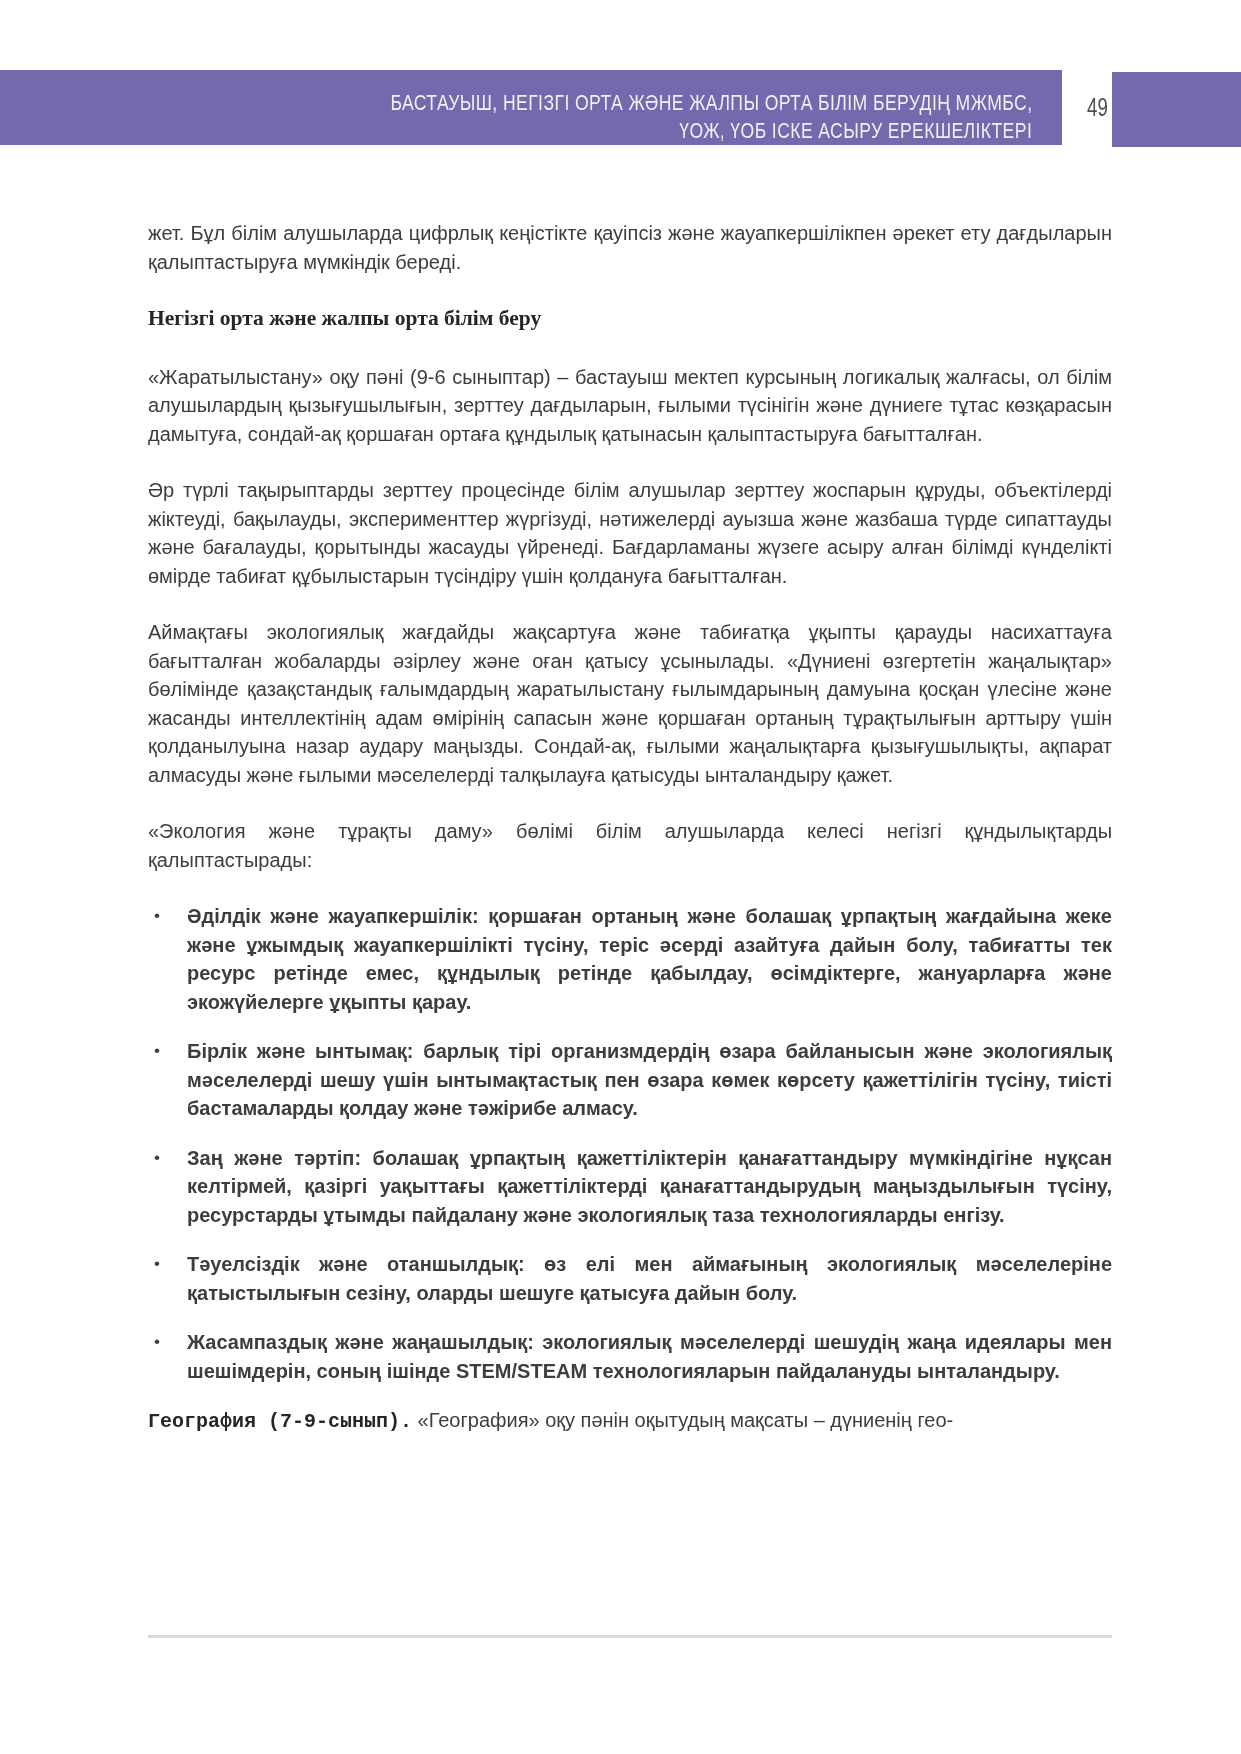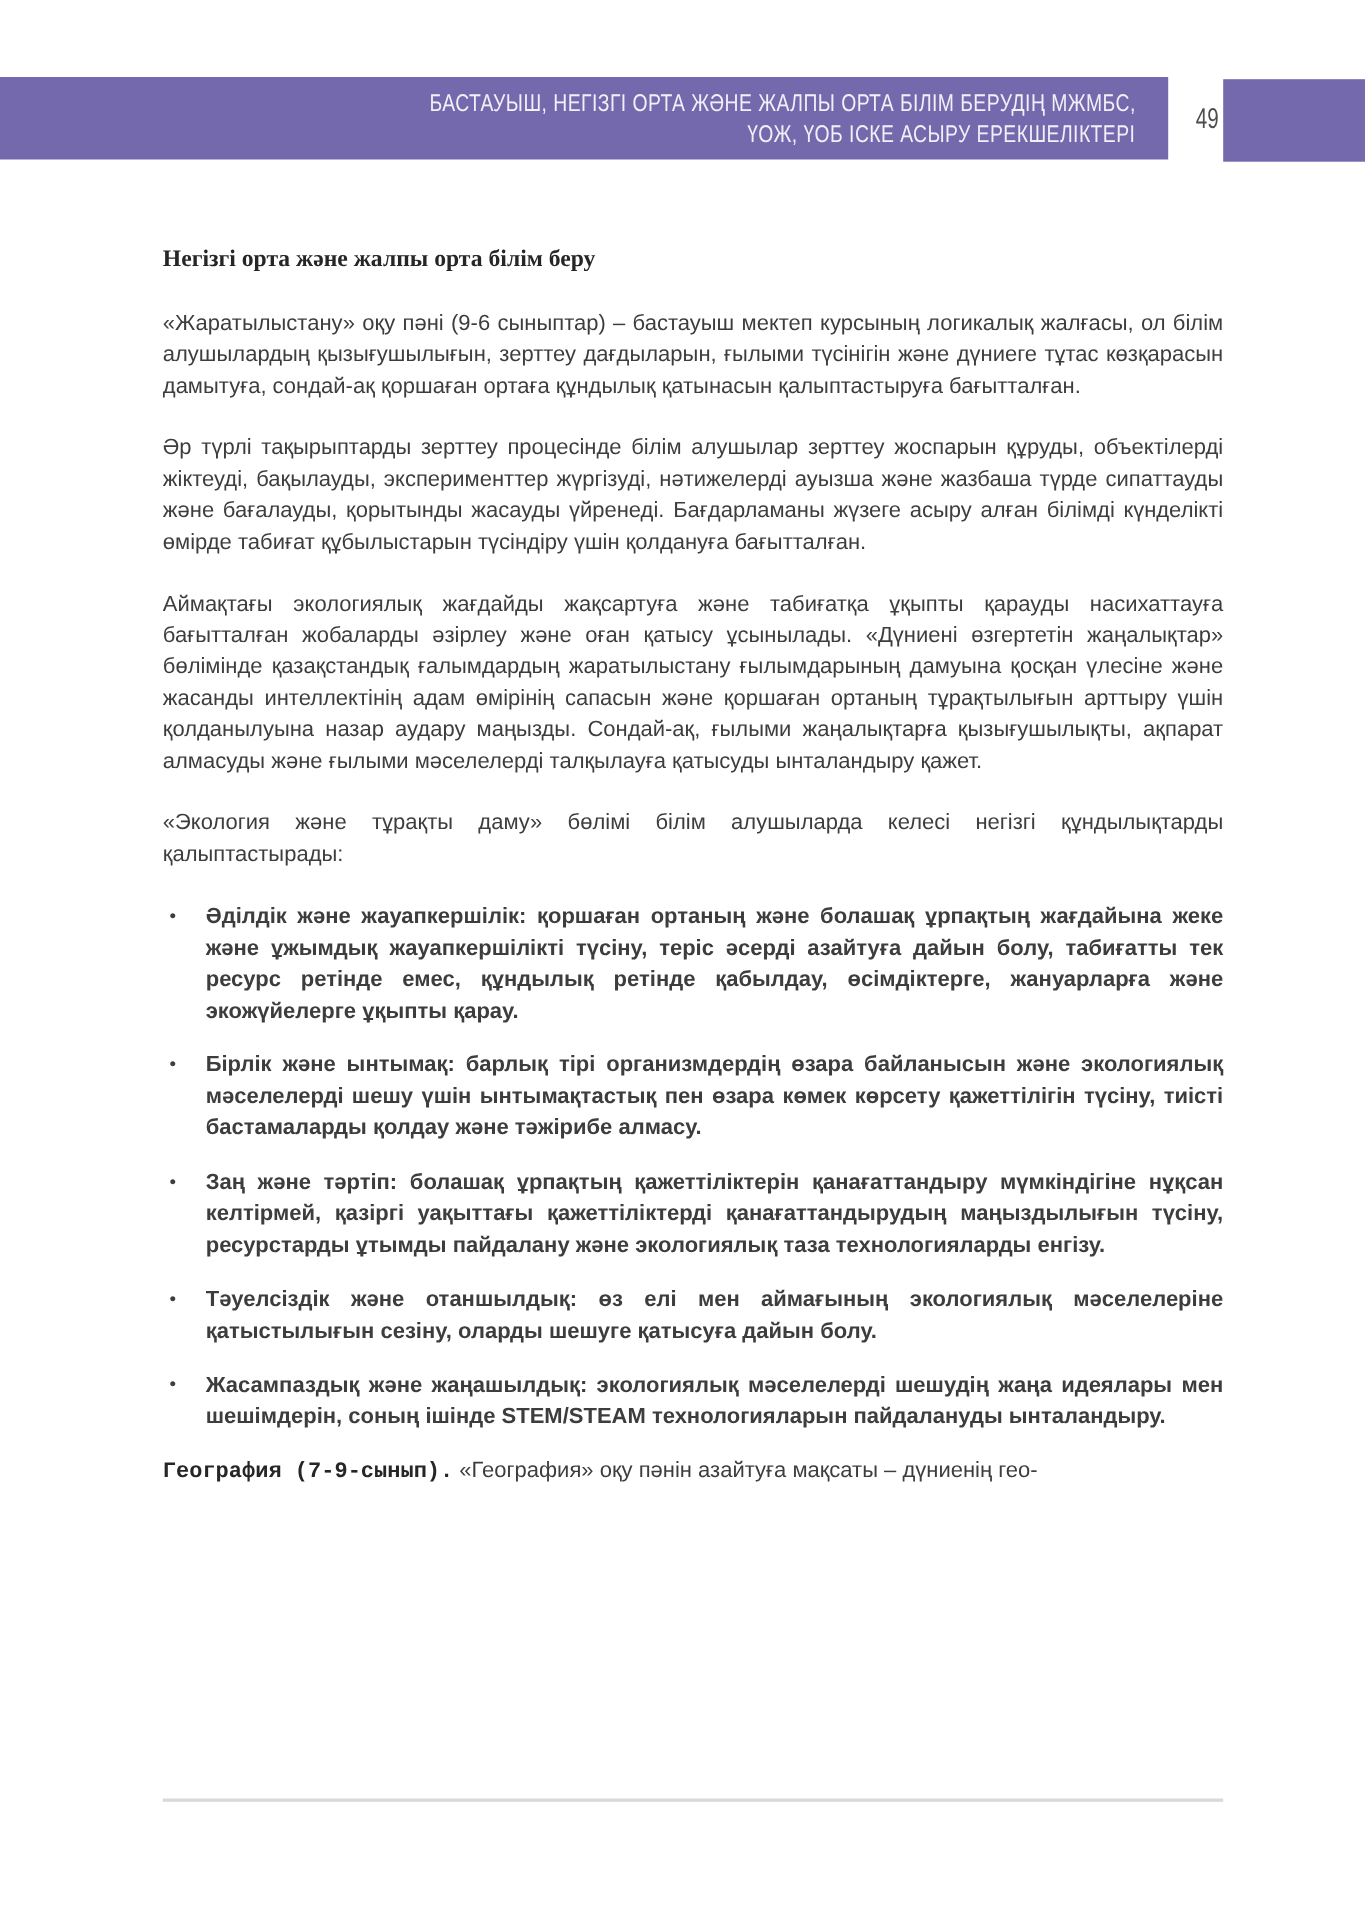--- a/index.html
+++ b/index.html
@@ -14,21 +14,21 @@
   }
 
   
   .header-band {
     position: absolute;
     left: 0; top: 70px;
     width: 1062px; height: 75px;
     background: var(--accent, #7569ad);
     display: flex;
     flex-direction: column;
-    justify-content: center;
+    justify-content: flex-end;
     align-items: flex-end;
     padding-right: 30px;
   }
   .header-line {
     color: var(--header-text, #f2eff7);
     font-size: 22px;
     line-height: 28px;
     white-space: nowrap;
     letter-spacing: 0.5px;
     transform: scaleX(0.8);
@@ -119,20 +119,21 @@
   <div class="header-line">БАСТАУЫШ, НЕГІЗГІ ОРТА ЖӘНЕ ЖАЛПЫ ОРТА БІЛІМ БЕРУДІҢ МЖМБС,</div>
   <div class="header-line">ҮОЖ, ҮОБ ІСКЕ АСЫРУ ЕРЕКШЕЛІКТЕРІ</div>
 </div>
 <div class="page-number-cell">
   <span class="page-number">49</span>
 </div>
 <div class="header-block-right"></div>
 
 <div class="content">
 
+  <p>жет. Бұл білім алушыларда цифрлық кеңістікте қауіпсіз және жауапкершілікпен әрекет ету дағдыларын қалыптастыруға мүмкіндік береді.</p>
 
   <h2 class="section-heading">Негізгі орта және жалпы орта білім беру</h2>
 
   <p>«Жаратылыстану» оқу пәні (9-6 сыныптар) – бастауыш мектеп курсының логи­калық жалғасы, ол білім алушылардың қызығушылығын, зерттеу дағдыларын, ғылыми түсінігін және дүниеге тұтас көзқарасын дамытуға, сондай-ақ қоршаған ортаға құндылық қатынасын қалыптастыруға бағытталған.</p>
   <p>Әр түрлі тақырыптарды зерттеу процесінде білім алушылар зерттеу жоспарын құруды, объектілерді жіктеуді, бақылауды, эксперименттер жүргізуді, нәтиже­лерді ауызша және жазбаша түрде сипаттауды және бағалауды, қорытынды жа­сауды үйренеді. Бағдарламаны жүзеге асыру алған білімді күнделікті өмірде та­биғат құбылыстарын түсіндіру үшін қолдануға бағытталған.</p>
   <p>Аймақтағы экологиялық жағдайды жақсартуға және табиғатқа ұқыпты қарау­ды насихаттауға бағытталған жобаларды әзірлеу және оған қатысу ұсынылады. «Дүниені өзгертетін жаңалықтар» бөлімінде қазақстандық ғалымдардың жара­тылыстану ғылымдарының дамуына қосқан үлесіне және жасанды интеллек­тінің адам өмірінің сапасын және қоршаған ортаның тұрақтылығын арттыру үшін қолданылуына назар аудару маңызды. Сондай-ақ, ғылыми жаңалықтарға қызығушылықты, ақпарат алмасуды және ғылыми мәселелерді талқылауға қаты­суды ынталандыру қажет.</p>
   <p>«Экология және тұрақты даму» бөлімі білім алушыларда келесі негізгі құн­дылықтарды қалыптастырады:</p>
 
   <div class="bullet-item">
     <span class="bullet-marker">•</span>
@@ -148,17 +149,17 @@
   </div>
   <div class="bullet-item">
     <span class="bullet-marker">•</span>
     <span class="bullet-text">Тәуелсіздік және отаншылдық: өз елі мен аймағының экологиялық мәселе­леріне қатыстылығын сезіну, оларды шешуге қатысуға дайын болу.</span>
   </div>
   <div class="bullet-item">
     <span class="bullet-marker">•</span>
     <span class="bullet-text">Жасампаздық және жаңашылдық: экологиялық мәселелерді шешудің жаңа идеялары мен шешімдерін, соның ішінде STEM/STEAM технологияларын пайдалануды ынталандыру.</span>
   </div>
 
-  <p class="closing-paragraph"><span class="closing-lead">География (7-9-сынып).</span><span> <span>«География» оқу пәнін азайтуға мақсаты – дүниенің гео-</span></span></p>
+  <p class="closing-paragraph"><span class="closing-lead">География (7-9-сынып).</span><span> <span>«География» оқу пәнін оқытудың мақсаты – дүниенің гео-</span></span></p>
 
 </div>
 
 <div class="footer-divider"></div>
 
 </body></html>

